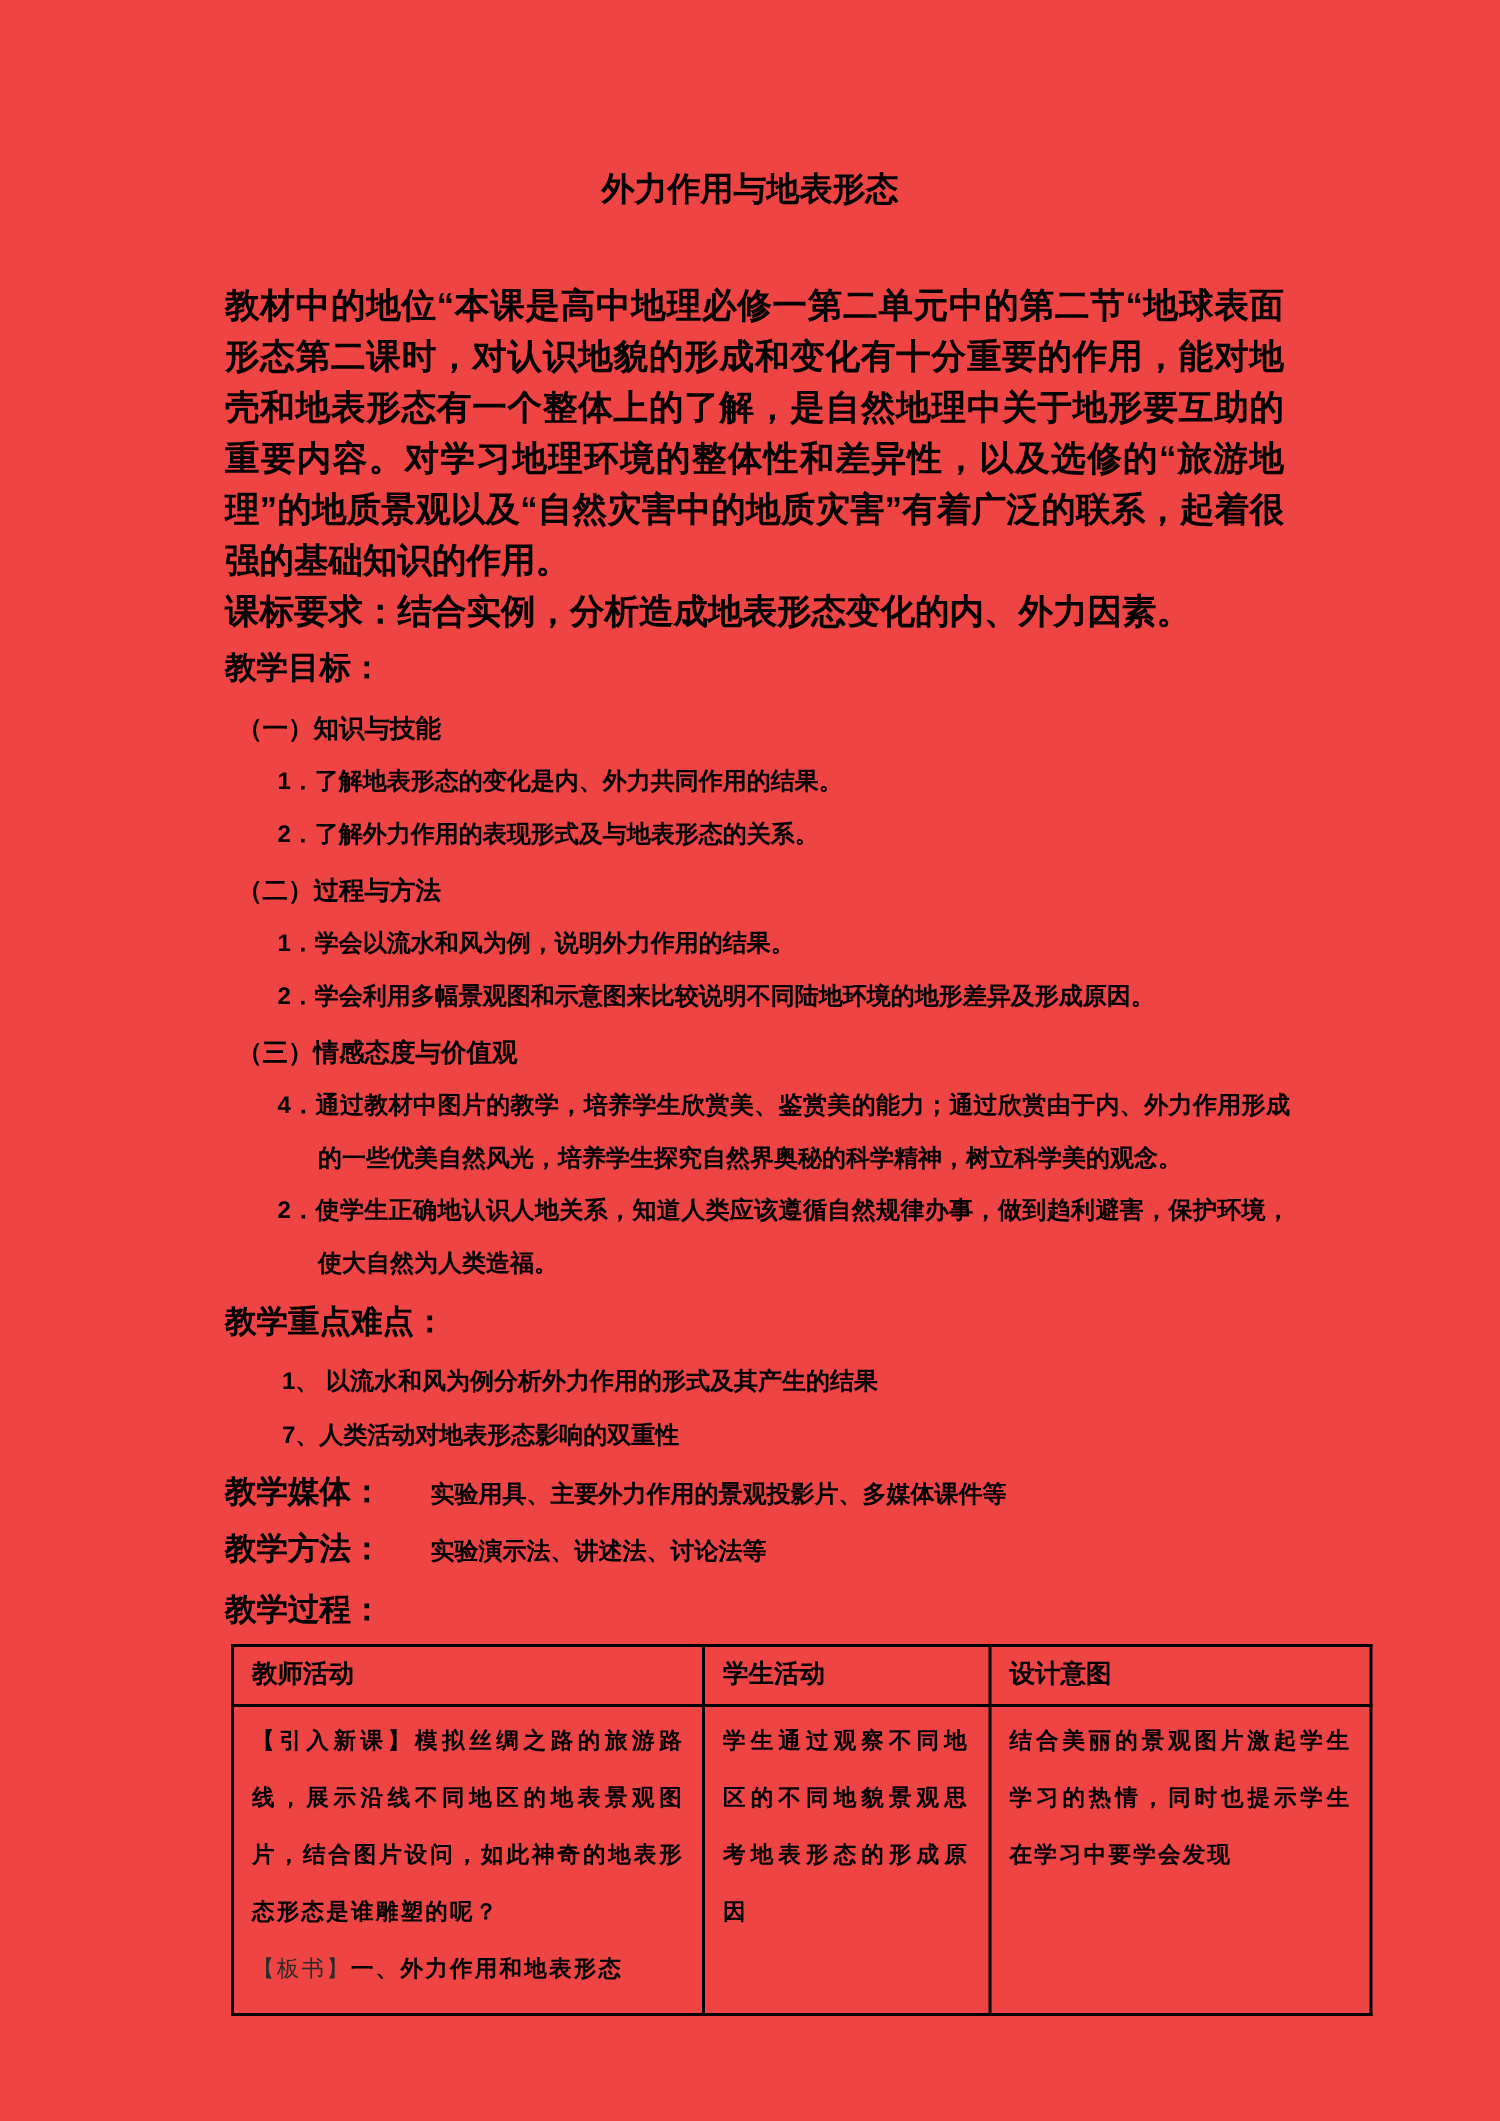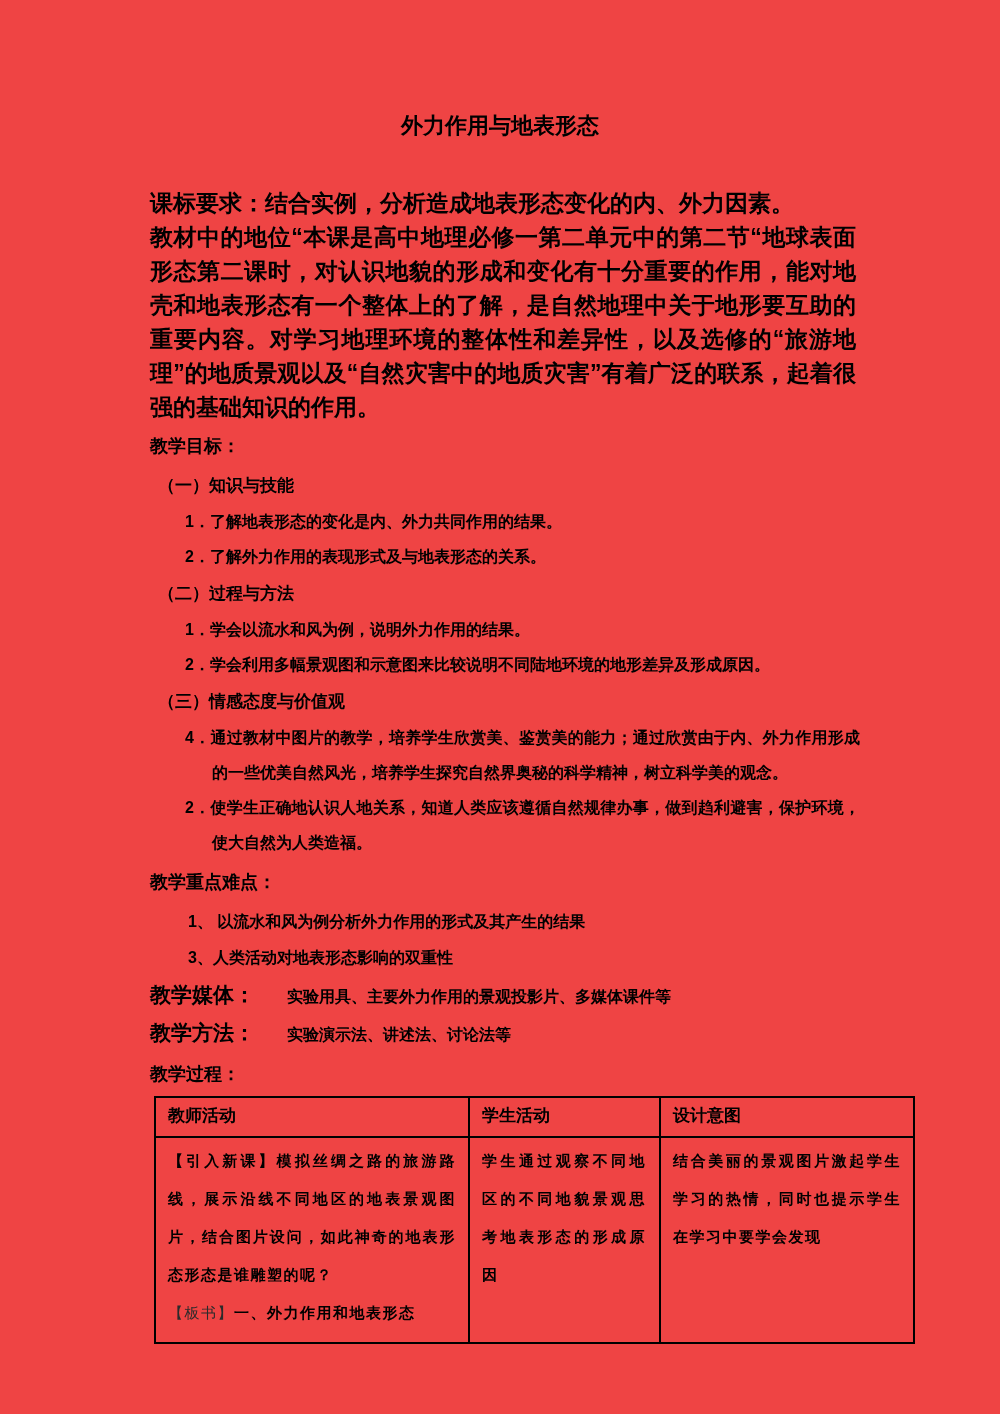--- a/index.html
+++ b/index.html
@@ -25,21 +25,21 @@
   .lead {
     width: 706px;
     margin: 0;
     font-size: 23px;
     font-weight: 700;
     line-height: 34px;
   }
   .lead.justified { text-align: justify; }
   .h2 {
     margin: 6px 0 6px 0;
-    font-size: 18px;
+    font-size: 21px;
     font-weight: 700;
     line-height: 32px;
   }
   .obj-label {
     margin: 2px 0 0 8px;
     font-size: 17px;
     font-weight: 700;
     line-height: 36px;
   }
   .obj-item {
@@ -102,22 +102,22 @@
   .col-student { width: 191px; }
   .col-intent  { width: 254px; }
 </style>
 </head>
 <body>
 
 <div class="page">
 
   <h1 class="doc-title">外力作用与地表形态</h1>
 
+  <p class="lead justified">教材中的地位“本课是高中地理必修一第二单元中的第二节“地球表面形态第二课时，对认识地貌的形成和变化有十分重要的作用，能对地壳和地表形态有一个整体上的了解，是自然地理中关于地形要互助的重要内容。对学习地理环境的整体性和差异性，以及选修的“旅游地理”的地质景观以及“自然灾害中的地质灾害”有着广泛的联系，起着很强的基础知识的作用。</p>
   <p class="lead">课标要求：结合实例，分析造成地表形态变化的内、外力因素。</p>
-  <p class="lead justified">教材中的地位“本课是高中地理必修一第二单元中的第二节“地球表面形态第二课时，对认识地貌的形成和变化有十分重要的作用，能对地壳和地表形态有一个整体上的了解，是自然地理中关于地形要互助的重要内容。对学习地理环境的整体性和差异性，以及选修的“旅游地理”的地质景观以及“自然灾害中的地质灾害”有着广泛的联系，起着很强的基础知识的作用。</p>
 
   <h2 class="h2">教学目标：</h2>
 
   <div>
     <div class="obj-label">（一）知识与技能</div>
     <div class="obj-item">1．了解地表形态的变化是内、外力共同作用的结果。</div>
     <div class="obj-item">2．了解外力作用的表现形式及与地表形态的关系。</div>
   </div>
 
   <div>
@@ -127,21 +127,21 @@
   </div>
 
   <div>
     <div class="obj-label">（三）情感态度与价值观</div>
     <div class="obj-item">4．通过教材中图片的教学，培养学生欣赏美、鉴赏美的能力；通过欣赏由于内、外力作用形成的一些优美自然风光，培养学生探究自然界奥秘的科学精神，树立科学美的观念。</div>
     <div class="obj-item">2．使学生正确地认识人地关系，知道人类应该遵循自然规律办事，做到趋利避害，保护环境，使大自然为人类造福。</div>
   </div>
 
   <h2 class="h2">教学重点难点：</h2>
   <div class="kp-item">1、 以流水和风为例分析外力作用的形式及其产生的结果</div>
-  <div class="kp-item">3、人类活动对地表形态影响的双重性</div>
+  <div class="kp-item">7、人类活动对地表形态影响的双重性</div>
 
   <div class="inline-row">
     <span class="h2-inline">教学媒体：</span><span class="inline-content">实验用具、主要外力作用的景观投影片、多媒体课件等</span>
   </div>
 
   <div class="inline-row">
     <span class="h2-inline">教学方法：</span><span class="inline-content">实验演示法、讲述法、讨论法等</span>
   </div>
 
   <h2 class="h2">教学过程：</h2>

